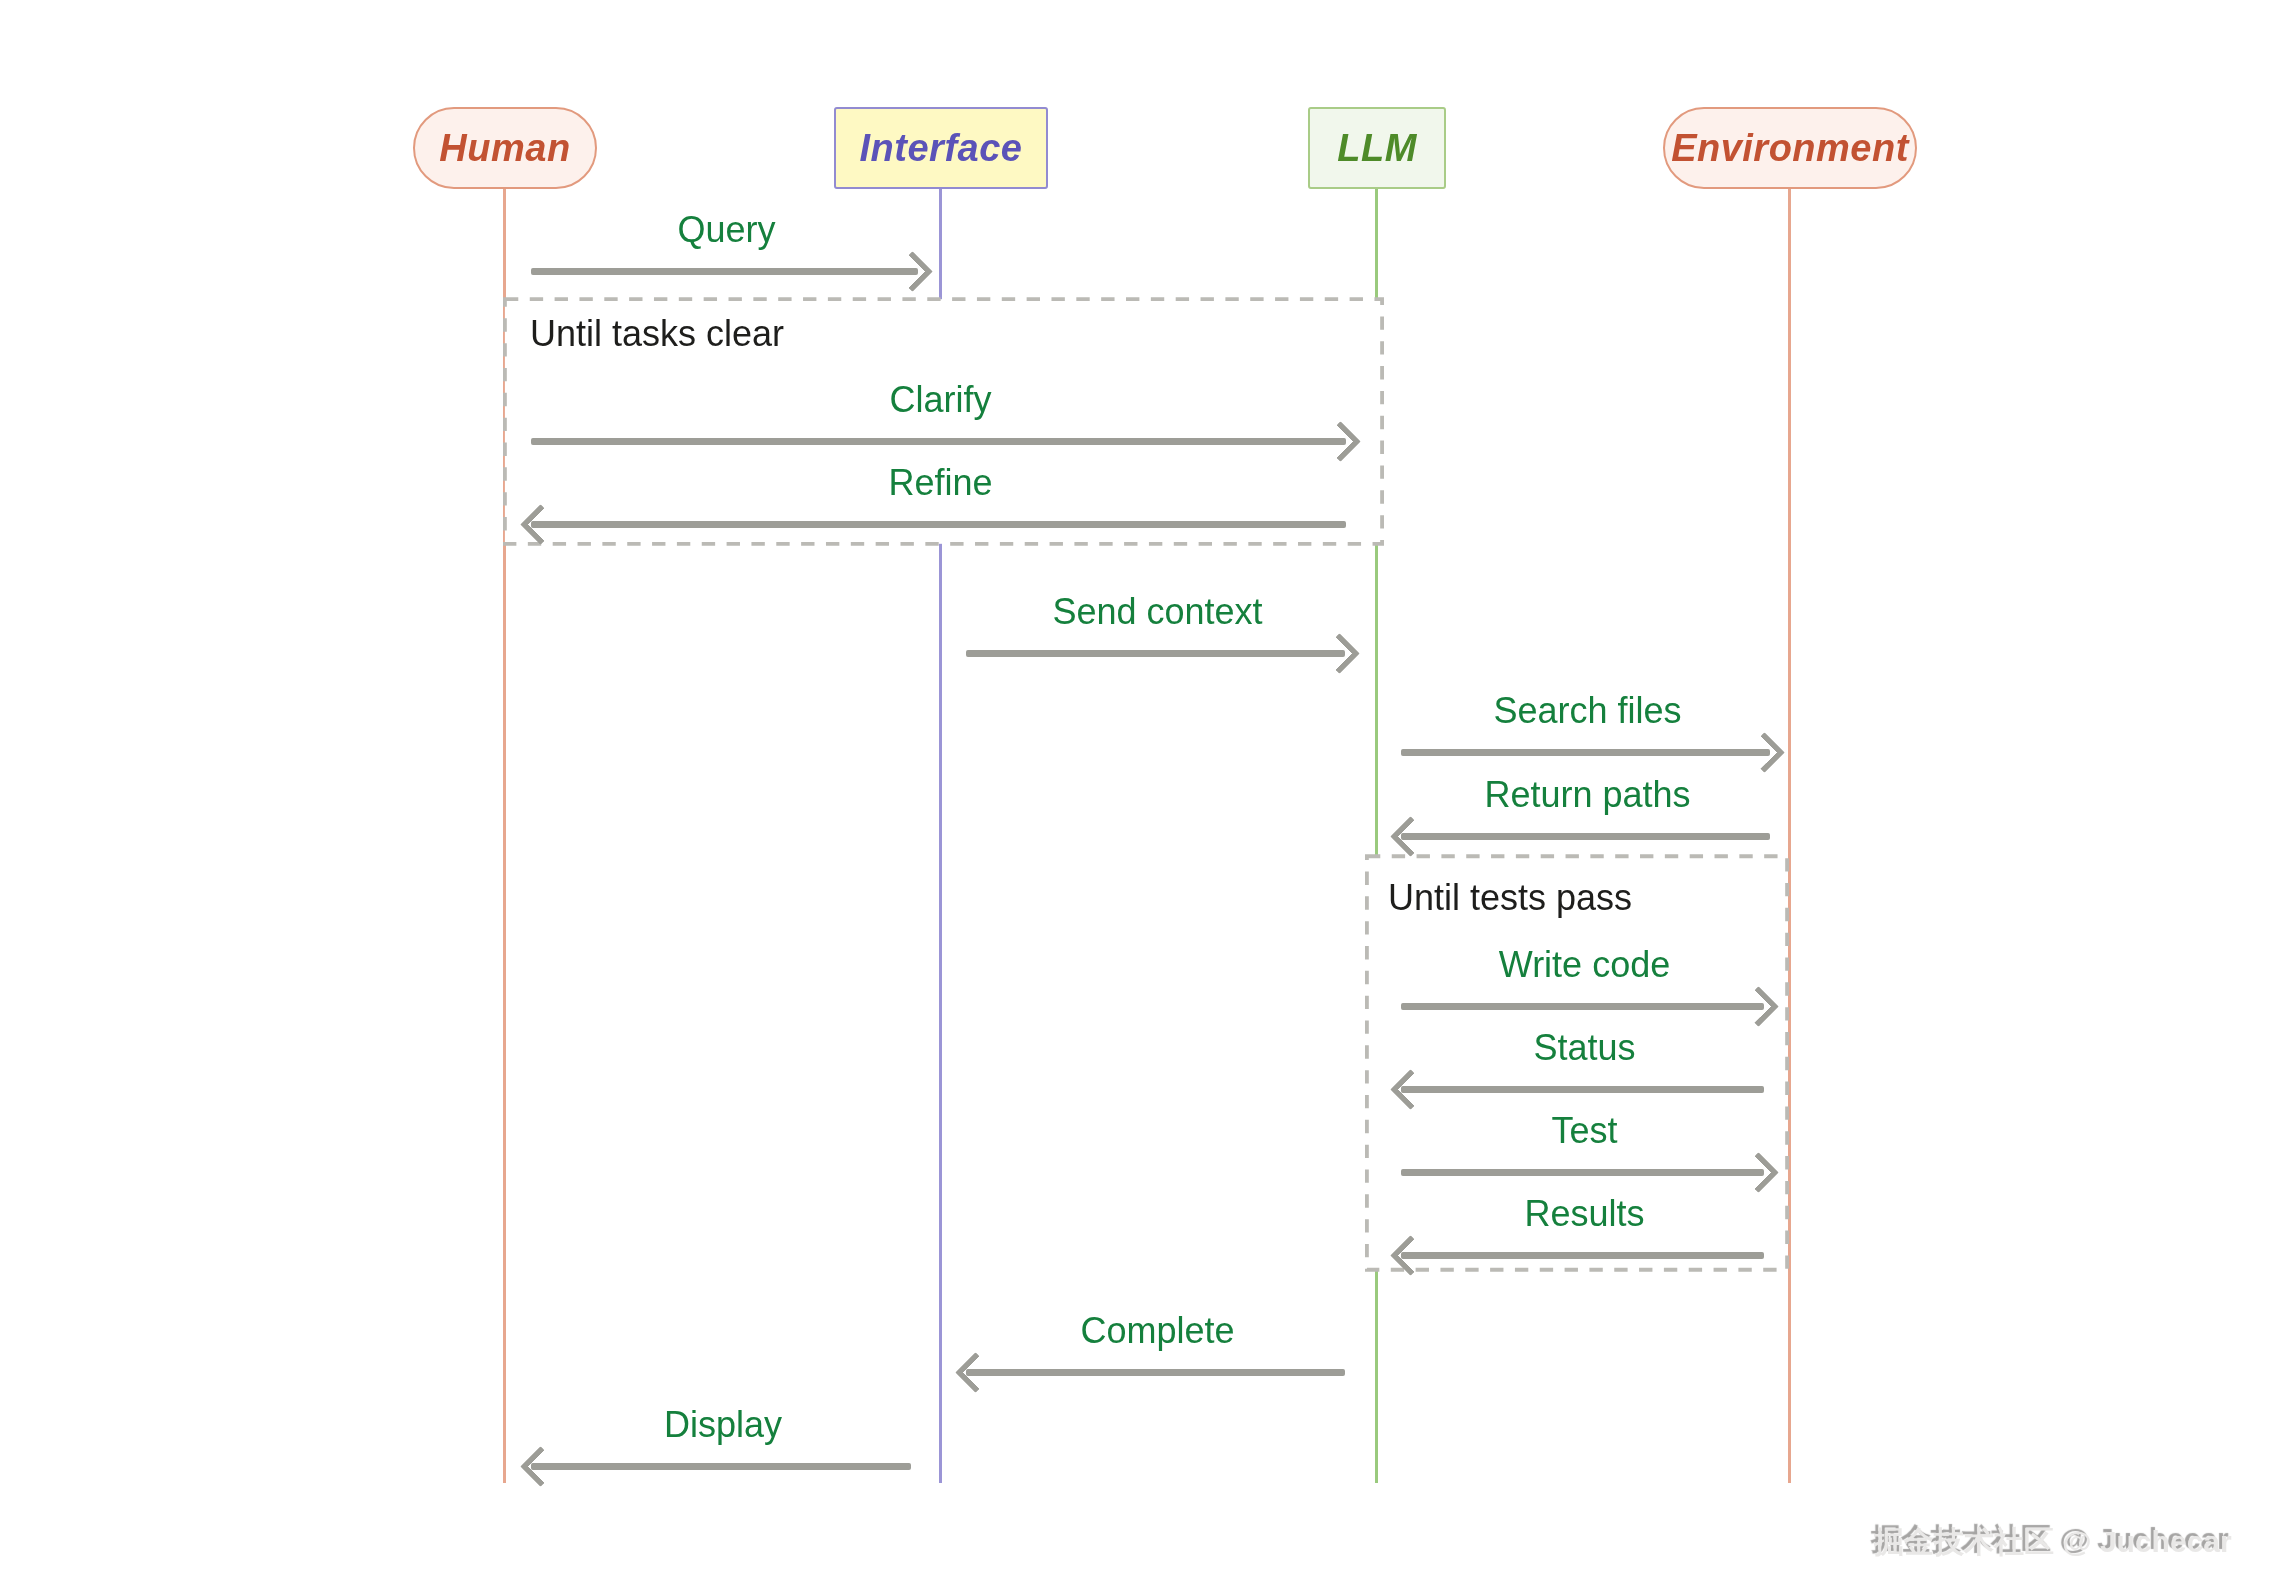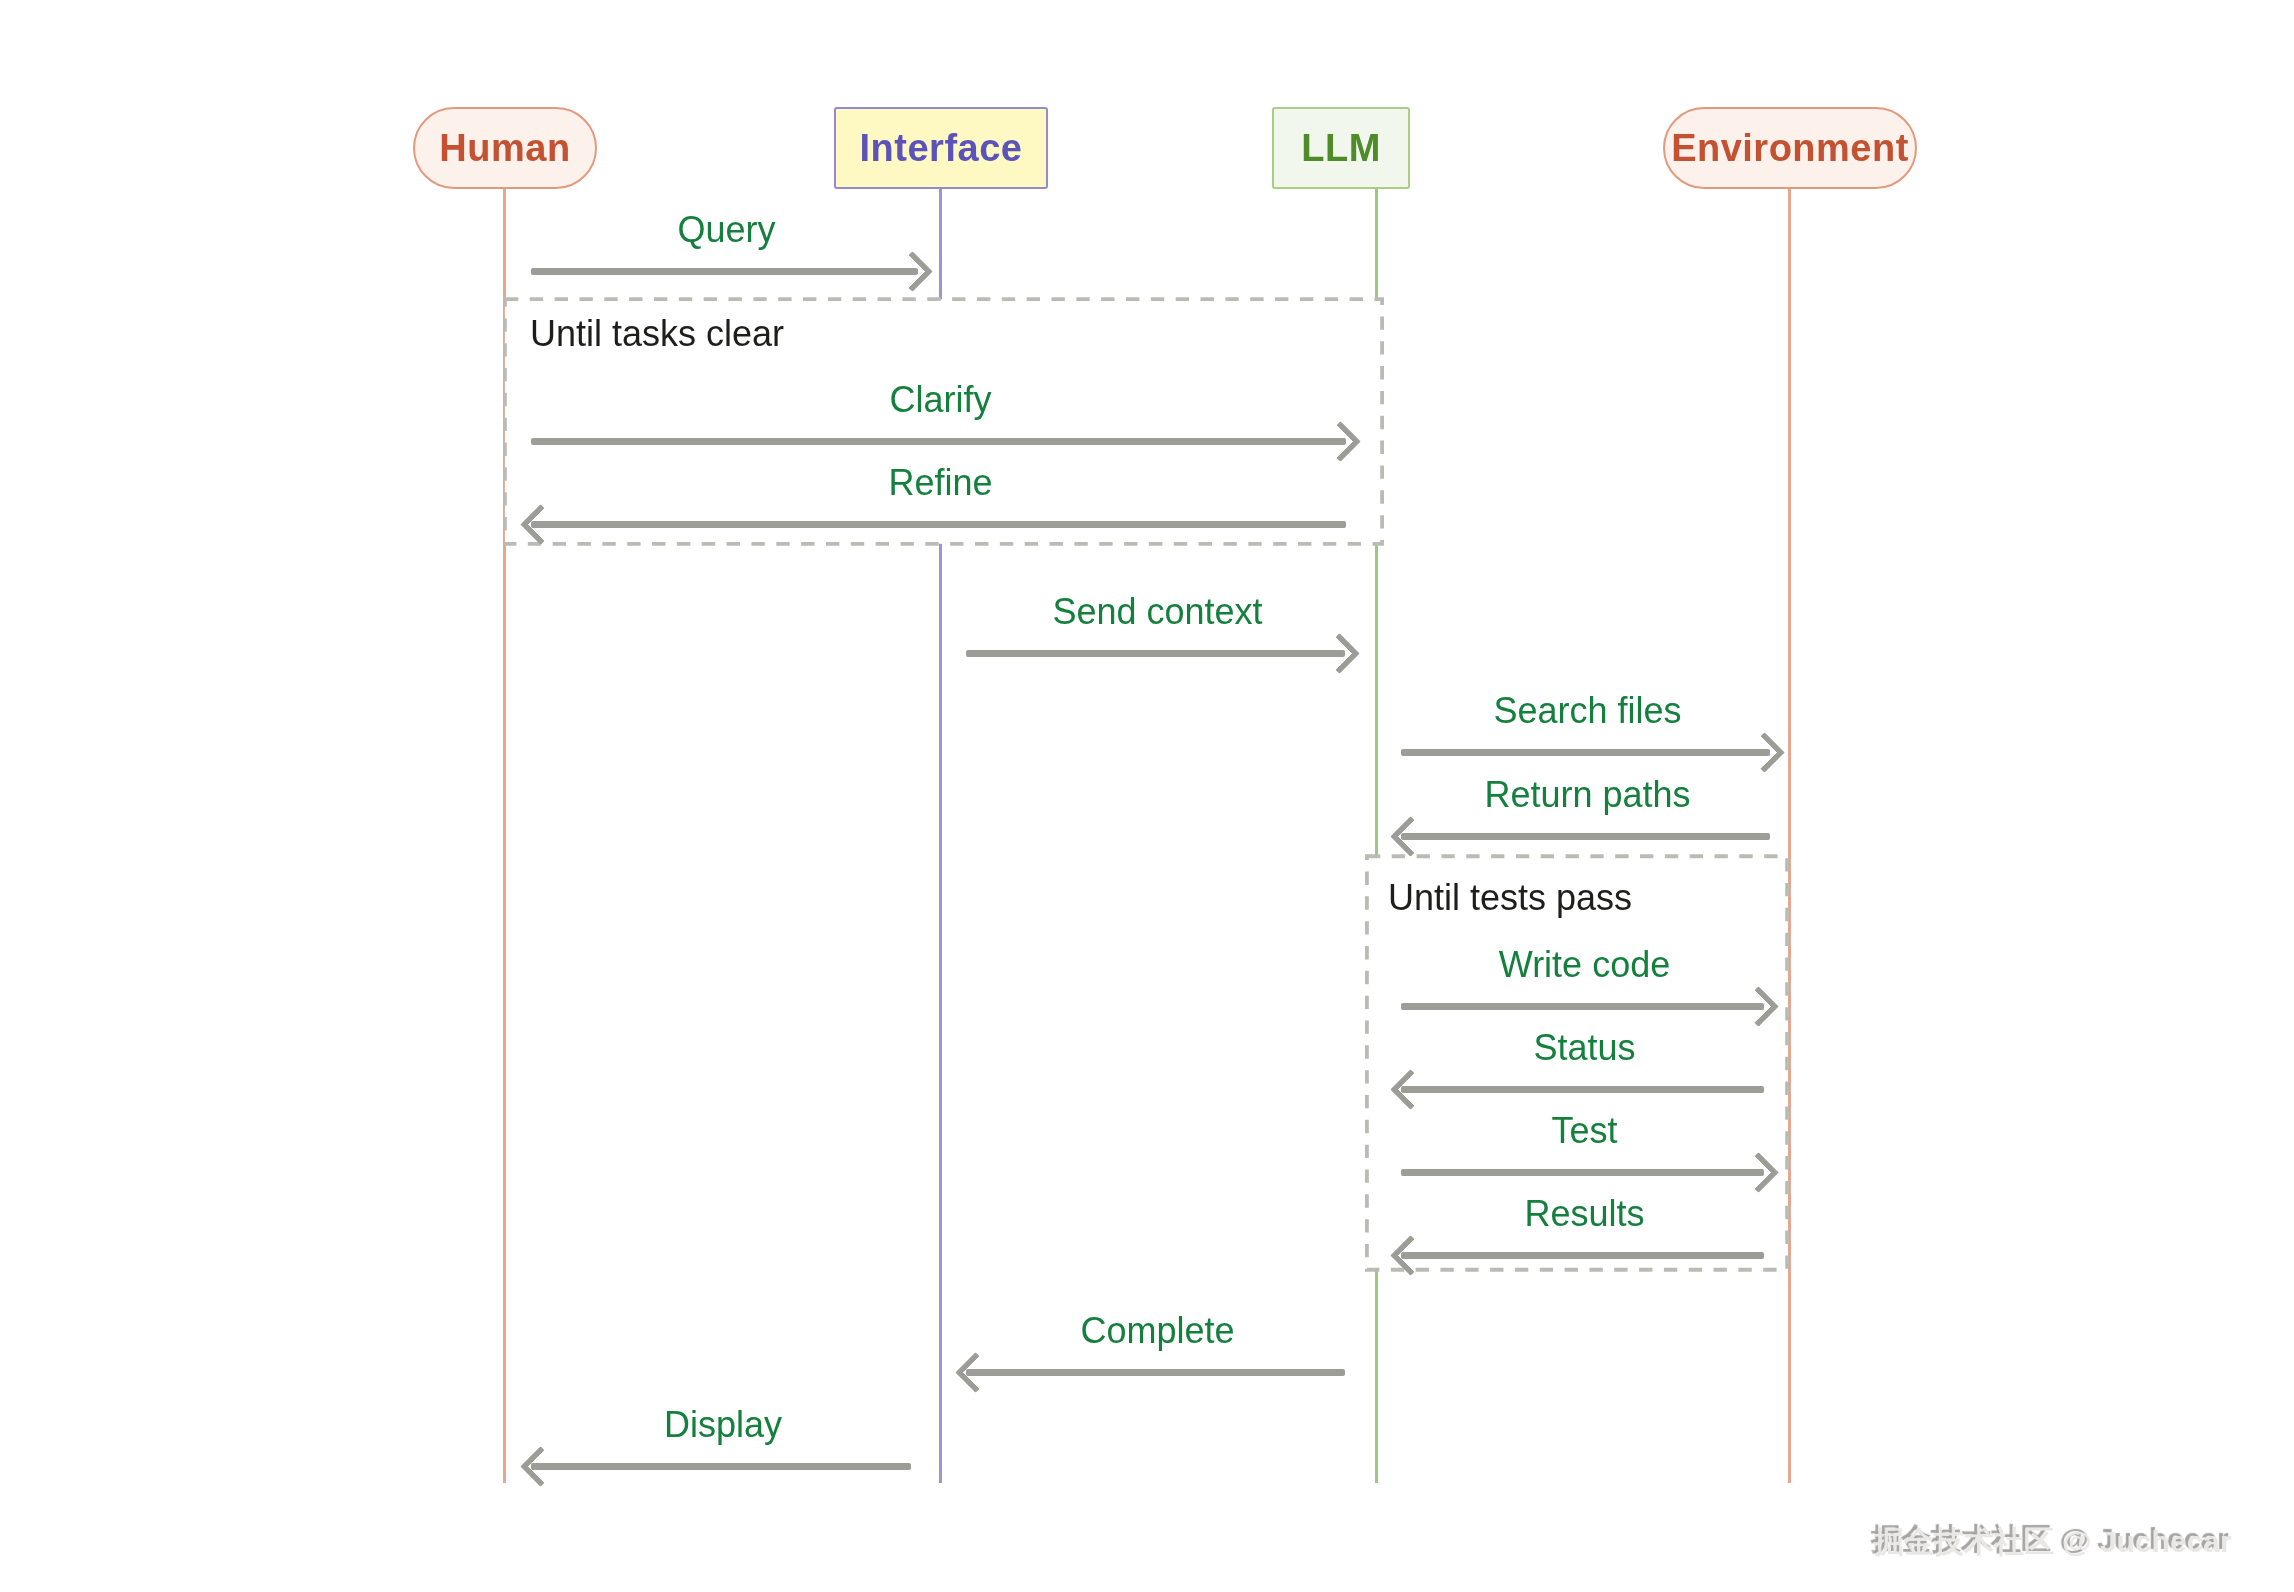--- a/index.html
+++ b/index.html
@@ -17,20 +17,21 @@
   .ll-salmon { background: #e7a78f; }
   .ll-purple { background: #9b95d6; }
   .ll-green  { background: #9aca7d; }
 
   
   .actor {
     position: absolute; top: 107px; height: 82px; z-index: 3;
     display: flex; align-items: center; justify-content: center;
     font-weight: bold; font-size: 38px; letter-spacing: 0.5px;
     box-sizing: border-box;
+    font-style: italic;
   }
   .pill { border-radius: 42px; }
   .rect { border-radius: 2.9px; }
   .th-salmon { background: #fdf1ec; border: 2.9px solid #e29a7e; color: #c25232; }
   .th-purple { background: #fef9c3; border: 2.9px solid #928bd1; color: #5b53b8; }
   .th-green  { background: #f1f7ec; border: 2.9px solid #a9cc87; color: #4e8b29; }
 
   
   svg.loop { position: absolute; z-index: 2; }
   .loop-title {
@@ -82,21 +83,21 @@
     <rect x="2" y="2" width="440" height="433" fill="#ffffff" stroke="#bbbab5" stroke-width="4" stroke-dasharray="14 12"></rect>
   </svg>
   <div class="loop-title" style="left:1388px; top:877px;">Until tests pass</div>
 
   <div class="actor pill th-salmon" style="left:413px; width:184px;">
     <span>Human</span>
   </div>
   <div class="actor rect th-purple" style="left:834px; width:214px;">
     <span>Interface</span>
   </div>
-  <div class="actor rect th-green" style="left:1272px; width:138px;">
+  <div class="actor rect th-green" style="left:1308px; width:138px;">
     <span>LLM</span>
   </div>
   <div class="actor pill th-salmon" style="left:1663px; width:254px;">
     <span>Environment</span>
   </div>
 
   <div class="msg" style="left:529px; top:268px; width:395px;">
     <div class="msg-label">Query</div>
     <div class="msg-line"></div>
     <div class="chev right"></div>

